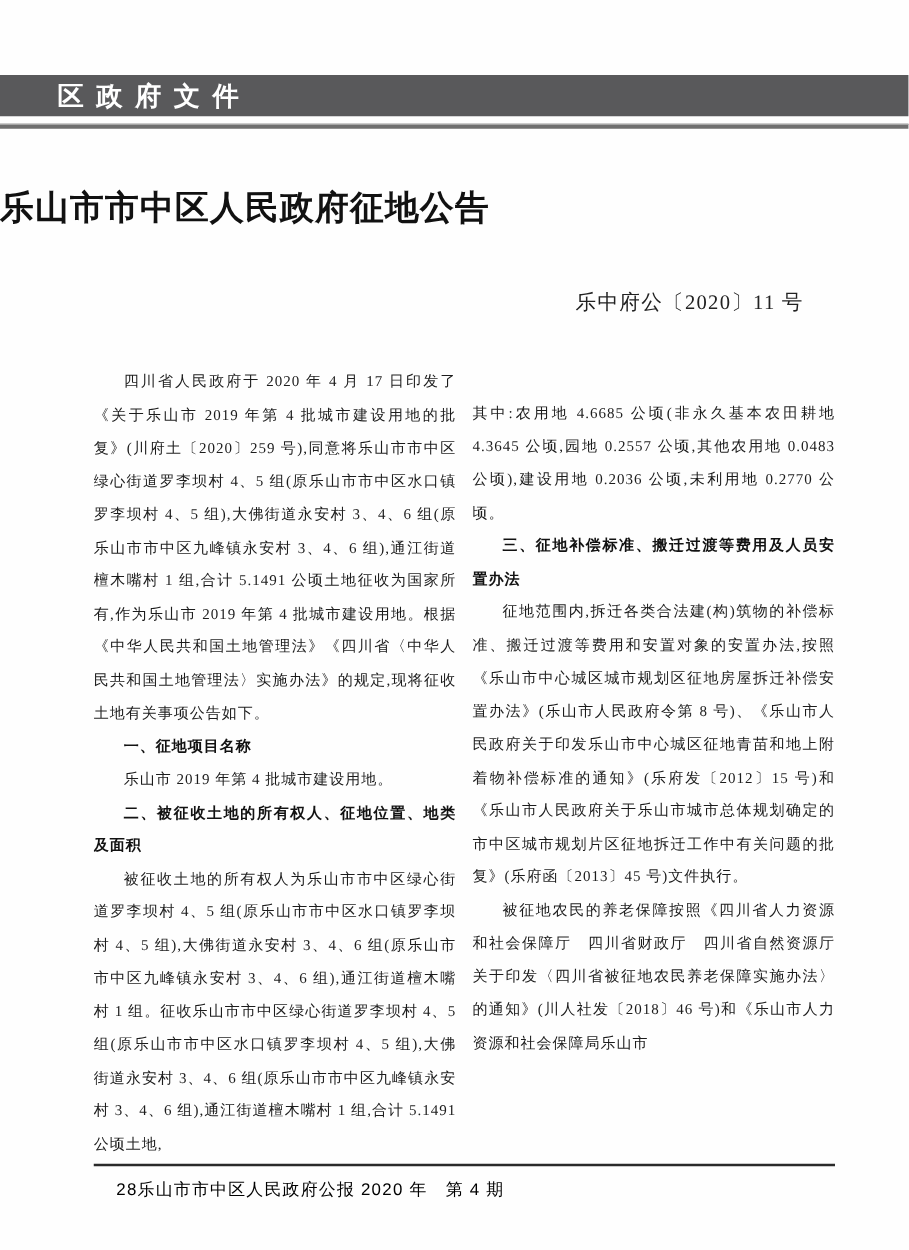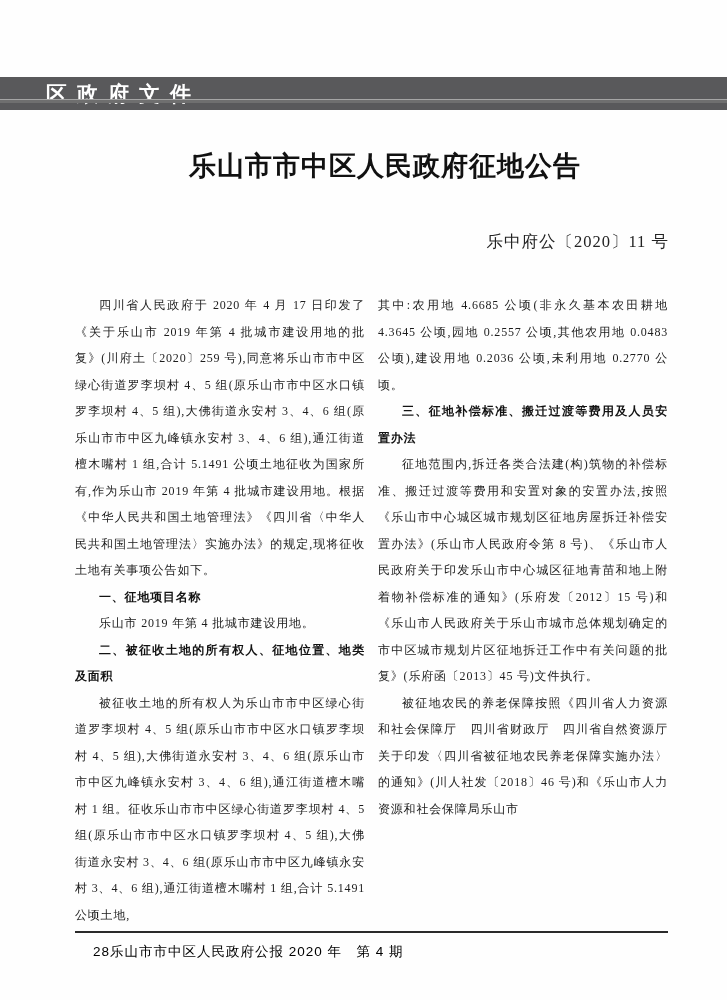--- a/index.html
+++ b/index.html
@@ -18,75 +18,74 @@
   }
   
   .banner {
     position: absolute;
     top: 60px; left: 0;
     width: 727px; height: 33px;
     background: var(--banner-bg, #59595b);
     display: flex;
     align-items: center;
     padding-left: 46px;
-    margin-top: 17px;
   }
   .banner span {
     color: #ffffff;
     font-family: "Liberation Sans", "DejaVu Sans", sans-serif;
     font-weight: bold;
     font-size: 21px;
     letter-spacing: 10px;
   }
   .banner-sep {
     position: absolute;
     top: 99px; left: 0;
     width: 727px; height: 4px;
     background: var(--separator, #6f6f6f);
     border-top: 1px solid #a5a5a5;
   }
   
   .doc-title {
     position: absolute;
     top: 148px; left: 0;
     width: 581px;
-    text-align: right;
+    text-align: left;
     font-family: "Liberation Serif", "DejaVu Serif", serif;
     font-weight: bold;
     font-size: 27px;
     letter-spacing: 1px;
     color: #111;
   }
   
   .doc-number {
     position: absolute;
     top: 231px; left: 0;
     width: 727px;
-    padding-right: 58px;
+    padding-right: 84px;
     text-align: right;
     font-size: 16.5px;
     letter-spacing: 1px;
     color: #222;
   }
   
   .col {
     position: absolute;
     top: 292px;
     width: 290px;
     height: 632px;
     overflow: hidden;
     font-size: 12px;
     line-height: 26.5px;
     letter-spacing: 0.8px;
     text-align: justify;
     text-justify: inter-ideograph;
     color: #1c1c1c;
   }
   .col-left  { left: 75px; }
-  .col-right { left: 378px; }
+  .col-right { left: 378px; margin-top: 25px; }
   .col p { text-indent: 2em; }
   .col p.no-indent { text-indent: 0; }
   .col p.heading {
     font-family: Liberation Sans, sans-serif;
     font-weight: bold;
     color: #121212;
   }
   
   .footer-rule {
     position: absolute;

